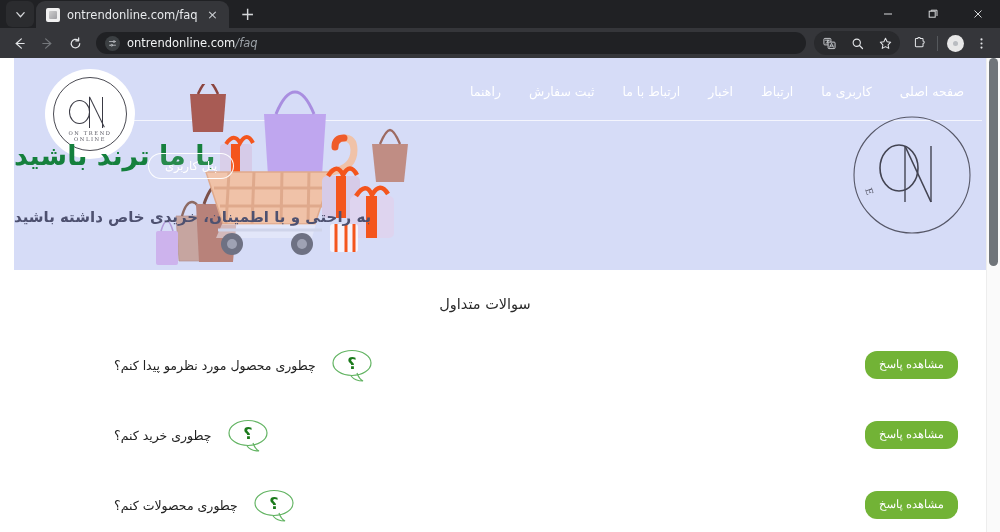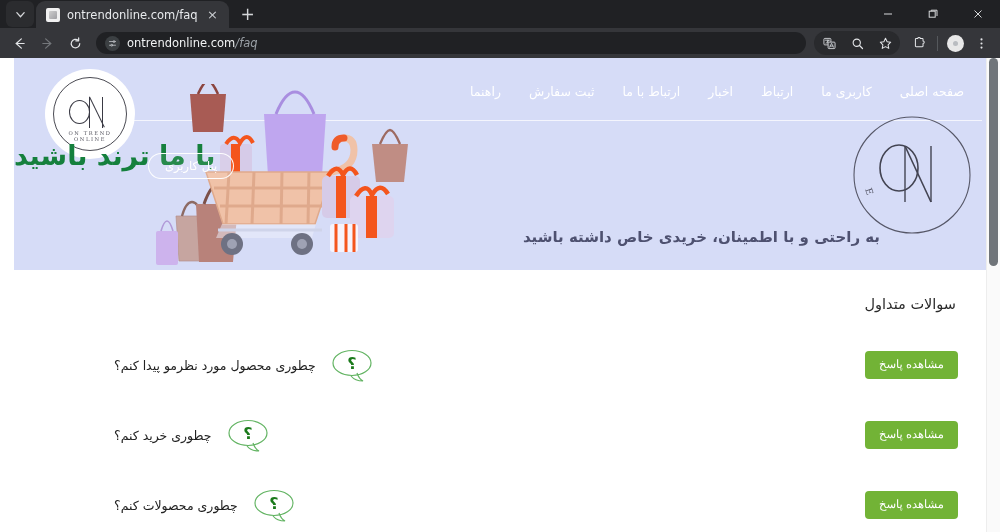--- a/index.html
+++ b/index.html
@@ -199,41 +199,41 @@
     opacity: 0.82;
   }
 
   .hero-title {
     position: absolute; top: 82px; right: 0; left: 0;
     text-align: left; color: #15803d; font-size: 27px; font-weight: bold;
     letter-spacing: 2px; padding-right: 140px;
   }
   .hero-sub {
     position: absolute; top: 150px; right: 0; left: 0;
-    text-align: right; color: #4e5170; font-size: 15px; font-weight: bold;
-    letter-spacing: 0.3px; padding-right: 120px; margin-top: 20px;
+    text-align: left; color: #4e5170; font-size: 15px; font-weight: bold;
+    letter-spacing: 0.3px; padding-right: 120px;
   }
 
   
   .content { padding: 20px 34px 0 0; }
   .faq-heading {
-    text-align: right; color: #2a2a2a; font-size: 14.5px;
+    text-align: center; color: #2a2a2a; font-size: 14.5px;
     padding: 6px 10px 0 0;
   }
   .faq-list { margin-top: 18px; }
   .faq-row {
     display: flex; flex-direction: row-reverse; align-items: center;
     justify-content: space-between; height: 70px; padding: 0 8px 0 100px;
   }
   .faq-q { display: flex; flex-direction: row; align-items: center; gap: 14px; }
   .q-icon { width: 44px; height: 36px; flex: none; }
   .faq-q-text { color: #222222; font-size: 12.5px; white-space: nowrap; }
   .answer-btn {
     background: #72b336; color: #ffffff; font-size: 11.5px;
-    border: none; border-radius: 4px; padding: 8px 14px;
+    border: none; border-radius: 12px; padding: 8px 14px;
     white-space: nowrap; line-height: 1;
   }
 </style>
 </head>
 <body>
 
 <div class="browser">
 
   <div class="tabstrip">
     <div class="tab-search">

